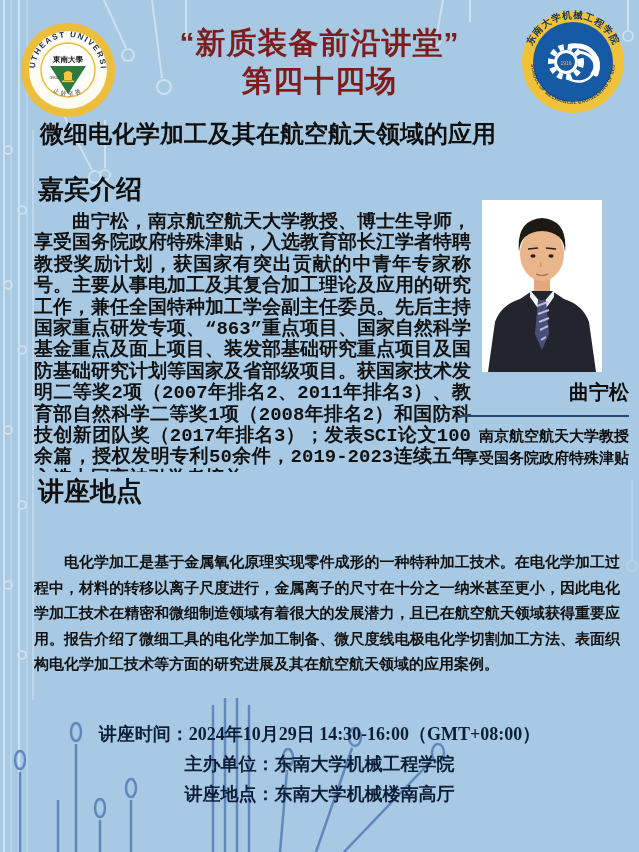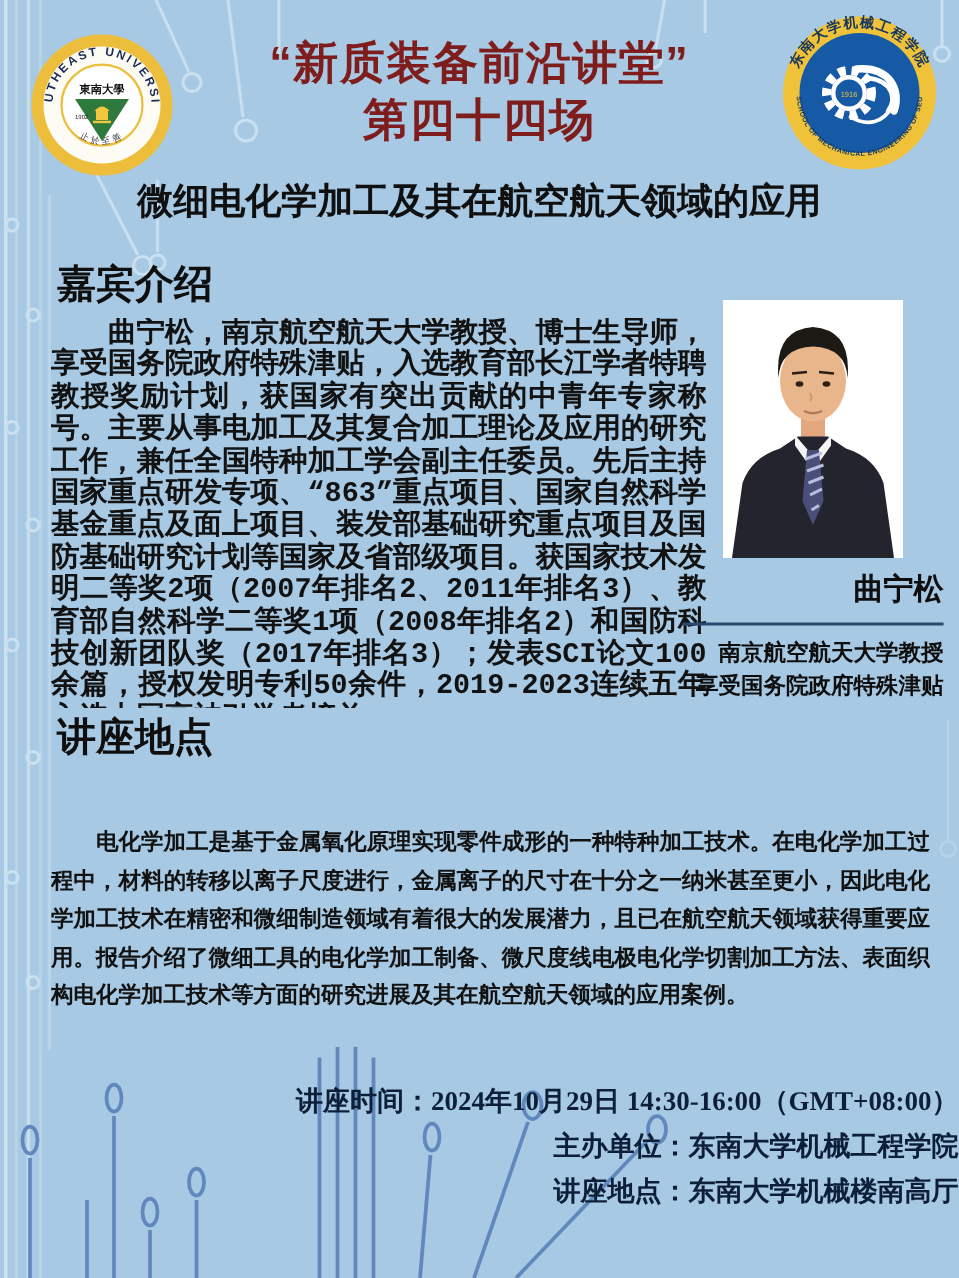--- a/index.html
+++ b/index.html
@@ -6,40 +6,40 @@
   .poster{
     position:relative;width:639px;height:852px;overflow:hidden;
     background:#a7c9e3;color:#131313;
     font-family:"Liberation Sans",sans-serif;
   }
   .bg-svg{position:absolute;inset:0;pointer-events:none;}
   .logo-left{position:absolute;left:20px;top:22px;width:96px;height:96px;}
   .logo-right{position:absolute;right:14px;top:10px;width:104px;height:104px;}
   .title-block{position:absolute;top:24px;left:120px;right:120px;text-align:center;}
   .title-line{font-size:30px;font-weight:700;line-height:38px;color:#7f1d1d;letter-spacing:1px;}
-  .subtitle{position:absolute;top:118px;left:40px;right:40px;text-align:center;
+  .subtitle{position:absolute;top:118px;left:40px;right:40px;text-align:left;
     font-size:24px;font-weight:700;color:#101010;}
   .sec-heading{position:absolute;left:38px;font-size:26px;font-weight:700;color:#0f0f0f;text-align:right;}
   .h-guest{top:172px;}
   .h-abstract{top:474px;}
   .guest-bio{
     position:absolute;left:34px;top:212px;width:437px;height:260px;overflow:hidden;
     font-family:Liberation Mono, monospace;font-weight:700;
     font-size:19px;line-height:21.4px;text-align:justify;text-indent:2em;color:#121212;
   }
   .profile{position:absolute;left:455px;top:200px;width:174px;text-align:right;}
   .photo{width:120px;height:172px;margin:0 auto;display:block;background:#ffffff;}
   .speaker-name{margin-top:7px;font-size:20px;font-weight:700;color:#0e0e0e;}
   .profile-divider{margin-top:9px;border:0;border-top:2px solid #27496e;width:100%;}
   .speaker-titles{margin-top:6px;font-size:15px;font-weight:700;line-height:22px;color:#0e0e0e;}
   .abstract-text{
     position:absolute;left:34px;top:513px;width:586px;height:182px;overflow:hidden;
     font-size:15px;font-weight:700;line-height:25.5px;text-align:justify;text-indent:2em;color:#121212;margin-top:36px;
   }
-  .footer{position:absolute;top:719px;left:0;right:0;text-align:right;
+  .footer{position:absolute;top:719px;left:0;right:0;text-align:center;
     font-family:"Liberation Serif",serif;font-weight:600;font-size:18px;
     line-height:30px;color:#0d1f38;}
 </style>
 </head>
 <body>
 
 <div class="poster">
 
   <svg class="bg-svg" width="639" height="852" viewBox="0 0 639 852">
     <g stroke="#d7e8f5" stroke-width="2" fill="none" opacity="0.75">

